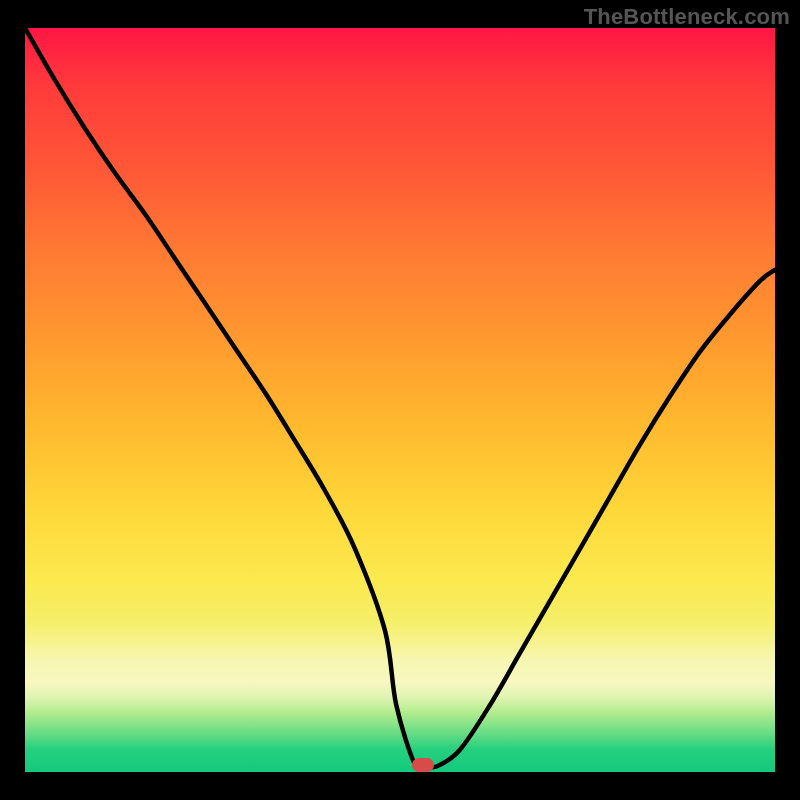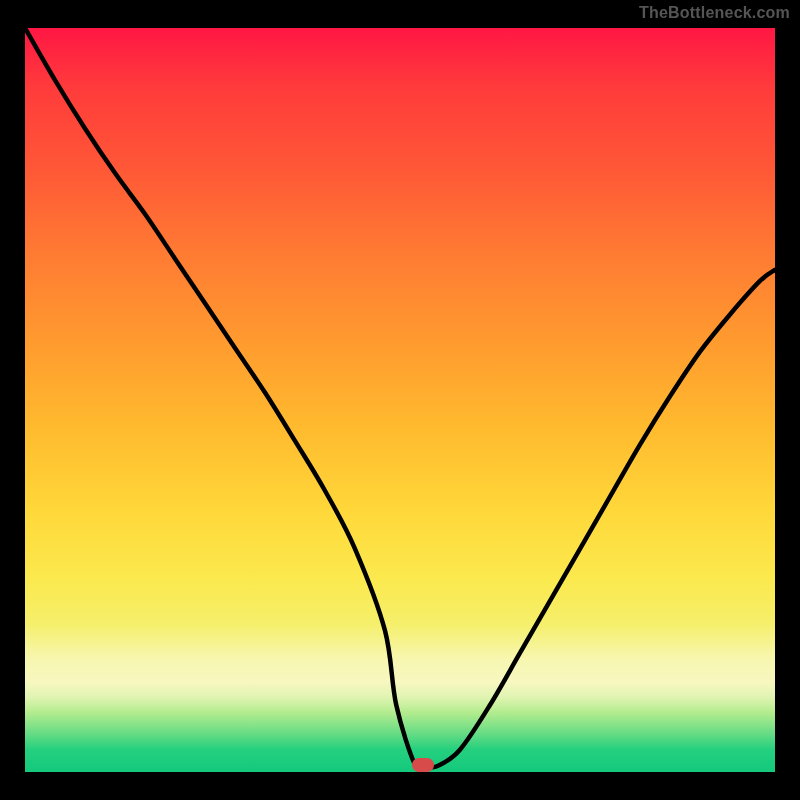--- a/index.html
+++ b/index.html
@@ -15,21 +15,21 @@
     position: relative;
     width: 800px;
     height: 800px;
     background: #000;
   }
   .watermark {
     position: absolute;
     top: 4px;
     right: 10px;
     color: #555;
-    font-size: 16px;
+    font-size: 22px;
     font-weight: 600;
     letter-spacing: 0.2px;
     user-select: none;
   }
   .plot {
     position: absolute;
     left: 25px;
     top: 28px;
     width: 750px;
     height: 744px;

